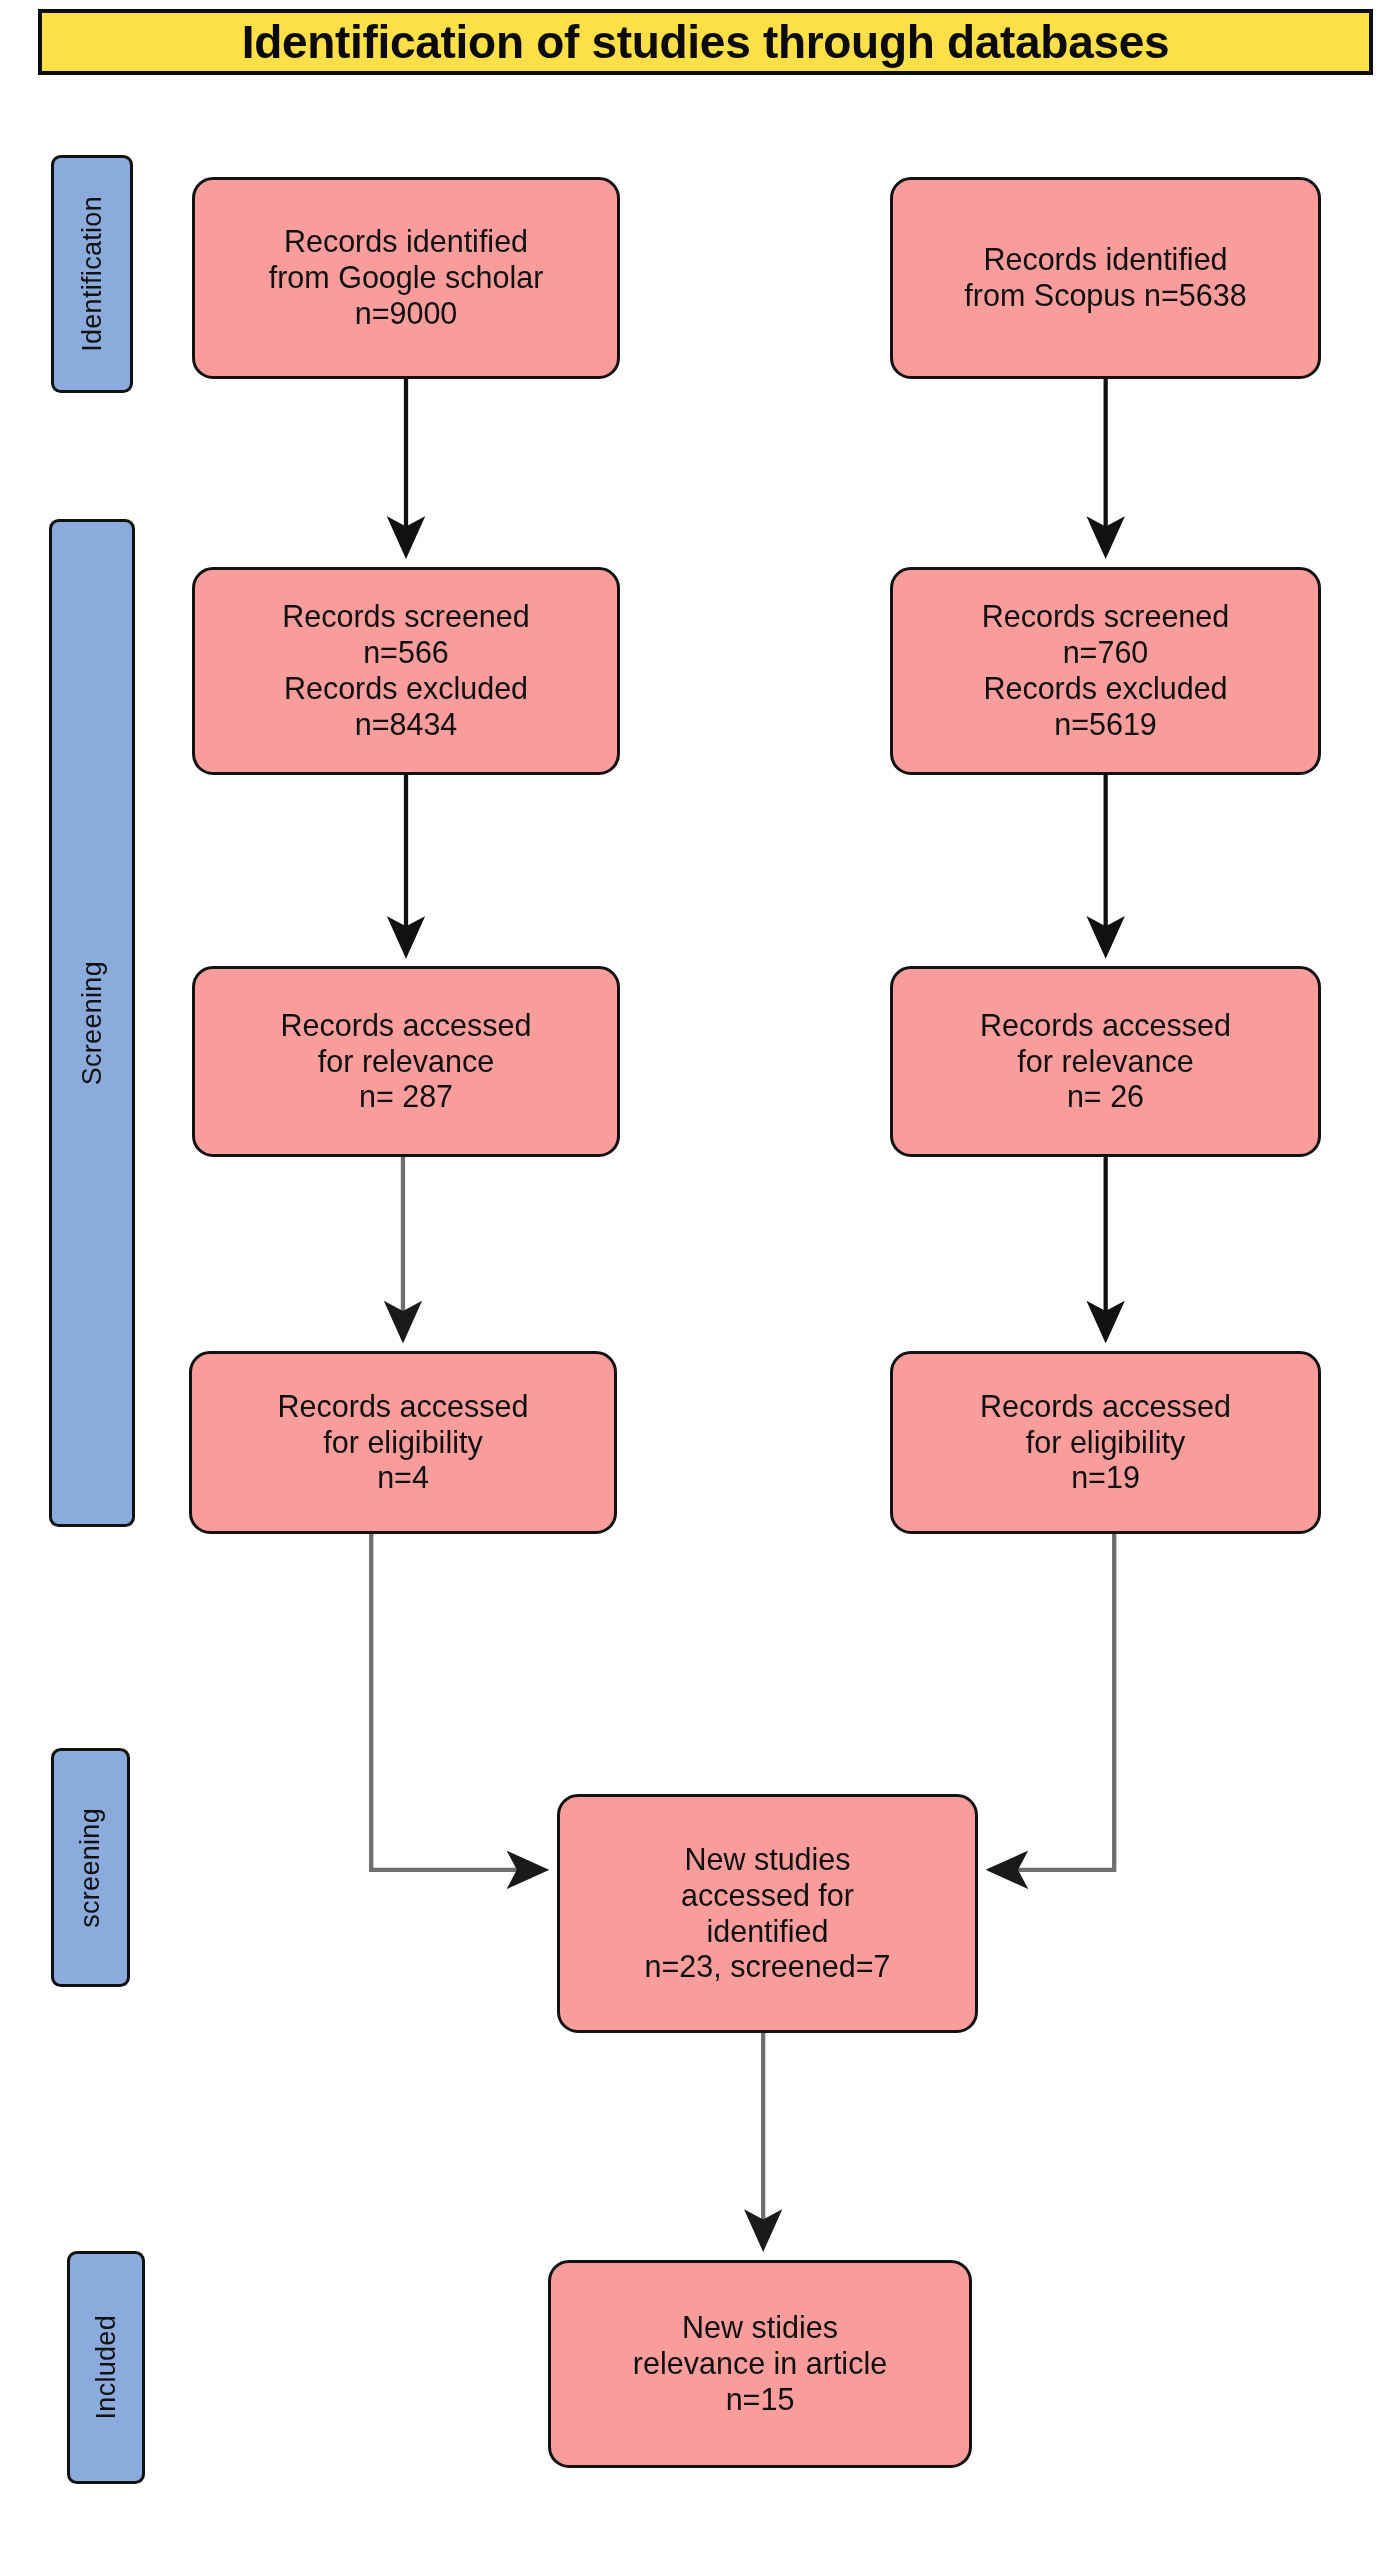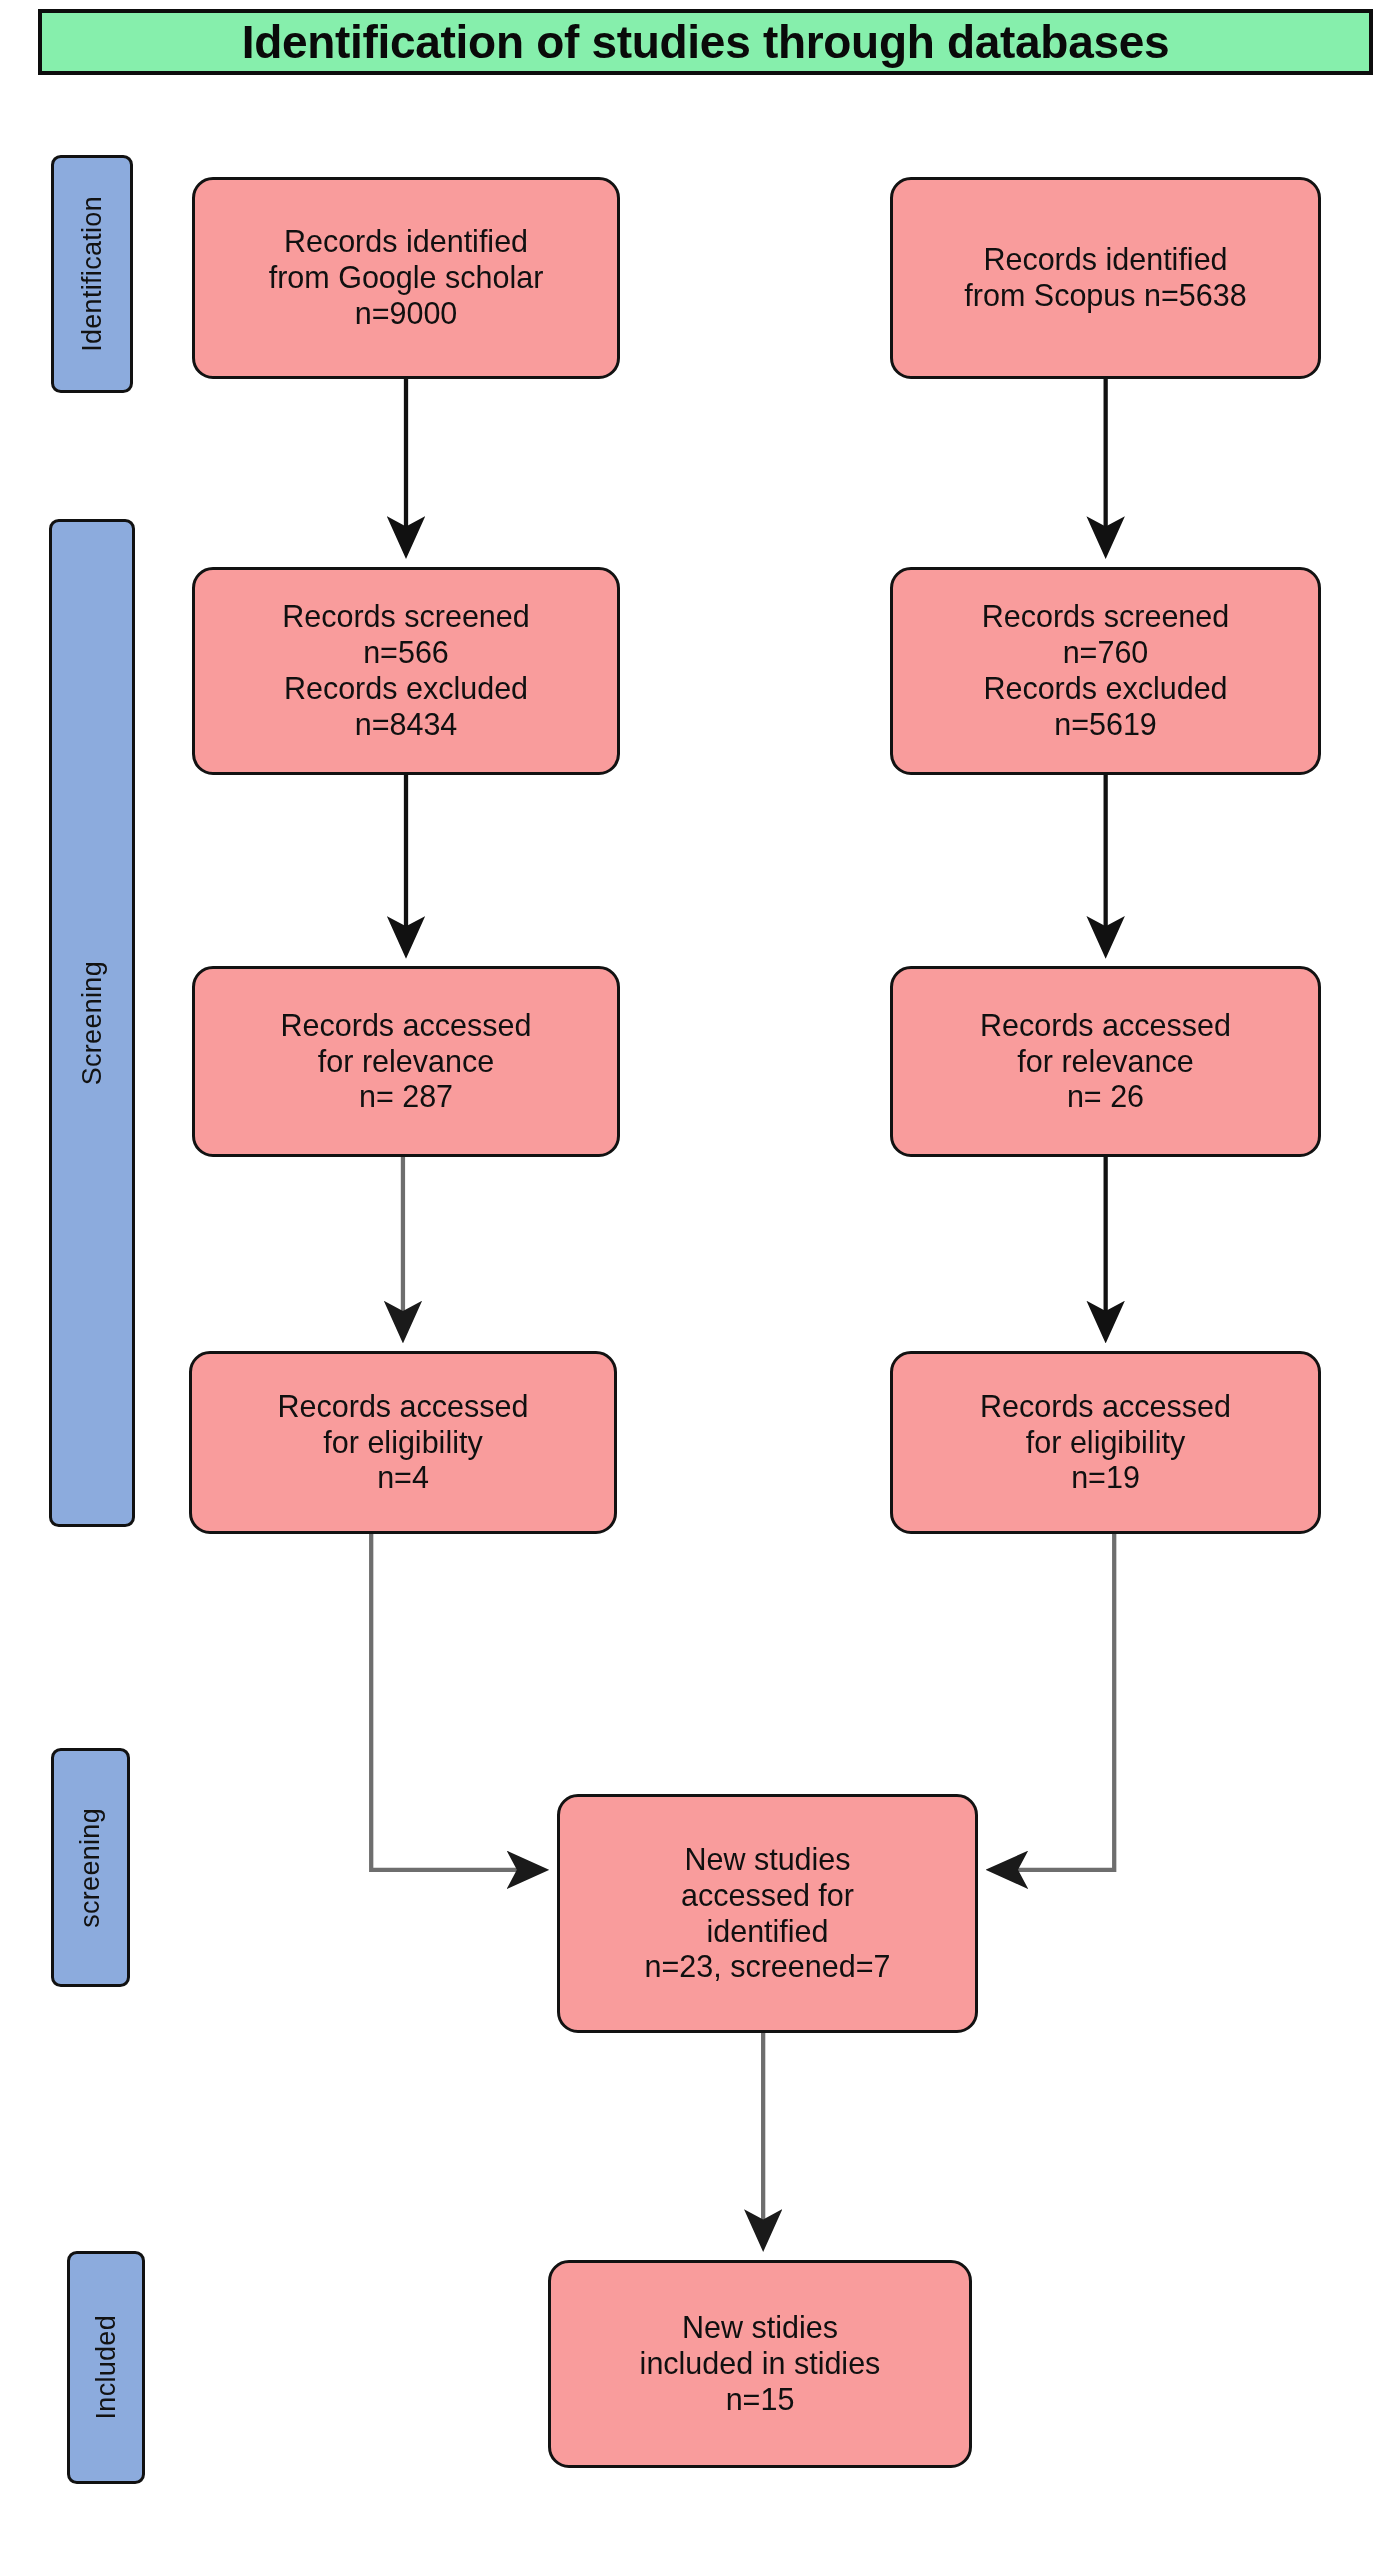--- a/index.html
+++ b/index.html
@@ -34,21 +34,21 @@
     z-index: 1;
   }
 
   
   .title-banner {
     position: absolute;
     left: 38px;
     top: 8.6px;
     width: 1335px;
     height: 66px;
-    background: #86efac;
+    background: #fde047;
     border: 4.3px solid #0d0d0d;
     box-sizing: border-box;
     display: flex;
     align-items: center;
     justify-content: center;
     z-index: 3;
   }
   .title-banner .title-text {
     font-size: 46px;
     font-weight: bold;
@@ -227,18 +227,18 @@
 
   <div class="flow-box" id="box-new-studies">
     <span class="line">New studies</span>
     <span class="line">accessed for</span>
     <span class="line">identified</span>
     <span class="line">n=23, screened=7</span>
   </div>
 
   <div class="flow-box" id="box-included">
     <span class="line">New stidies</span>
-    <span class="line">included in stidies</span>
+    <span class="line">relevance in article</span>
     <span class="line">n=15</span>
   </div>
 
 </div>
 
 
 </body></html>

